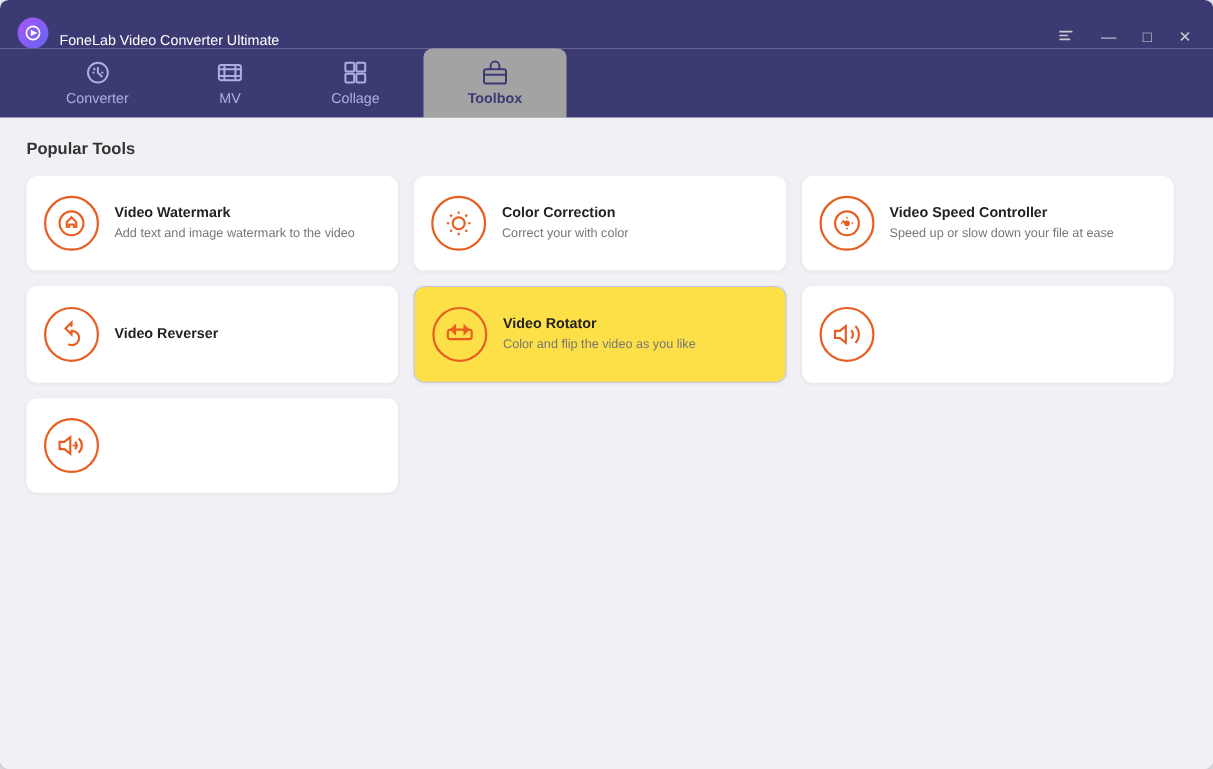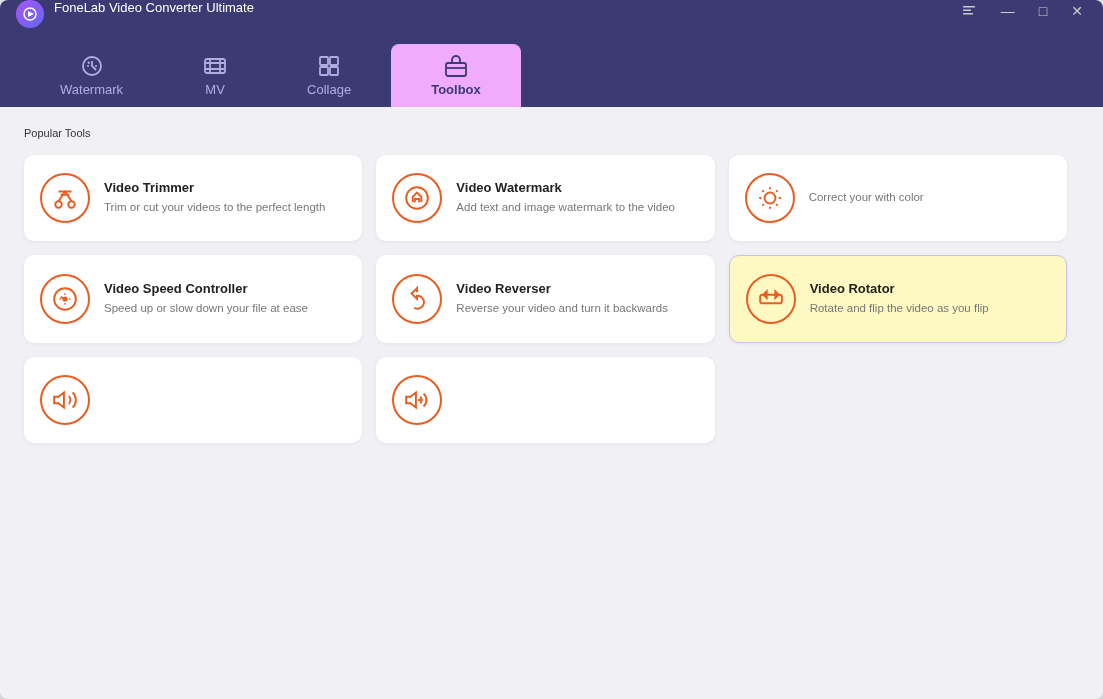--- a/index.html
+++ b/index.html
@@ -13,21 +13,21 @@
       border-radius: 8px;
       overflow: hidden;
       box-shadow: 0 4px 20px rgba(0,0,0,0.3);
     }
 
     
     .title-bar {
       background: #3b3a72;
       height: 44px;
       display: flex;
-      align-items: flex-start;
+      align-items: flex-end;
       padding: 0 16px;
       flex-shrink: 0;
     }
     .title-bar-logo {
       width: 28px;
       height: 28px;
       background: linear-gradient(135deg, #a855f7, #6366f1);
       border-radius: 50%;
       display: flex;
       align-items: center;
@@ -70,38 +70,38 @@
       align-items: center;
       padding: 10px 40px 10px;
       cursor: pointer;
       color: #b0aee0;
       font-size: 13px;
       border-radius: 8px 8px 0 0;
       gap: 4px;
       transition: background 0.2s;
     }
     .nav-tab.active {
-      background: #f0abfc;
+      background: #a3a3a3;
       color: #3b3a72;
       font-weight: 600;
     }
     .nav-tab svg { width: 24px; height: 24px; }
 
     
     .main-content {
       background: #f0f0f5;
       flex: 1;
       padding: 20px 24px;
       overflow-y: auto;
       position: relative;
     }
 
     .section-title {
-      font-size: 11px;
-      font-weight: 400;
+      font-size: 15px;
+      font-weight: 700;
       color: #333;
       margin-bottom: 16px;
     }
 
     .tools-grid {
       display: grid;
       grid-template-columns: repeat(3, 1fr);
       gap: 14px;
       padding-right: 12px;
     }
@@ -111,21 +111,21 @@
       border-radius: 10px;
       padding: 18px 16px;
       display: flex;
       align-items: center;
       gap: 14px;
       cursor: pointer;
       transition: box-shadow 0.2s, background 0.2s;
       box-shadow: 0 1px 4px rgba(0,0,0,0.06);
     }
     .tool-card.active {
-      background: #fef9c3;
+      background: #fde047;
       border: 1.5px solid #c5c4e8;
     }
 
     .tool-icon-wrap {
       width: 50px;
       height: 50px;
       border-radius: 50%;
       border: 2px solid #e85d20;
       display: flex;
       align-items: center;
@@ -182,21 +182,21 @@
 
   <div class="nav-bar">
 
     <div class="nav-tab">
       <svg viewBox="0 0 24 24" fill="none" stroke="currentColor" stroke-width="1.8">
         <circle cx="12" cy="12" r="9"></circle>
         <path d="M12 7v5l3 3"></path>
         <path d="M7 12h2M15 12h2" stroke-width="1.5"></path>
         <path d="M8 8l1.5 1.5M14.5 14.5L16 16"></path>
       </svg>
-      <span>Watermark</span>
+      <span>Converter</span>
     </div>
 
     <div class="nav-tab">
       <svg viewBox="0 0 24 24" fill="none" stroke="currentColor" stroke-width="1.8">
         <rect x="2" y="5" width="20" height="14" rx="2"></rect>
         <path d="M2 9h20M2 15h20M7 5v14M17 5v14"></path>
       </svg>
       <span>MV</span>
     </div>
 
@@ -218,35 +218,20 @@
       </svg>
       <span>Toolbox</span>
     </div>
   </div>
 
   <div class="main-content">
     <div class="section-title">Popular Tools</div>
 
     <div class="tools-grid">
 
-      <div class="tool-card">
-        <div class="tool-icon-wrap">
-          <svg viewBox="0 0 24 24" fill="none" stroke="#e85d20" stroke-width="1.8">
-            <circle cx="6" cy="18" r="3"></circle>
-            <circle cx="18" cy="18" r="3"></circle>
-            <path d="M6 15L12 6l6 9"></path>
-            <path d="M6 6h12"></path>
-            <path d="M8 9h8"></path>
-          </svg>
-        </div>
-        <div class="tool-info">
-          <div class="tool-name">Video Trimmer</div>
-          <div class="tool-desc">Trim or cut your videos to the perfect length</div>
-        </div>
-      </div>
 
 
 
       <div class="tool-card">
         <div class="tool-icon-wrap">
           <svg viewBox="0 0 24 24" fill="none" stroke="#e85d20" stroke-width="1.8">
             <path d="M12 2a10 10 0 100 20A10 10 0 0012 2z"></path>
             <path d="M8 16v-5l4-4 4 4v5"></path>
             <path d="M10 16v-3h4v3"></path>
           </svg>
@@ -259,20 +244,21 @@
 
       <div class="tool-card">
         <div class="tool-icon-wrap">
           <svg viewBox="0 0 24 24" fill="none" stroke="#e85d20" stroke-width="1.8">
             <circle cx="12" cy="12" r="5"></circle>
             <path d="M12 2v2M12 20v2M2 12h2M20 12h2"></path>
             <path d="M4.93 4.93l1.41 1.41M17.66 17.66l1.41 1.41M4.93 19.07l1.41-1.41M17.66 6.34l1.41-1.41"></path>
           </svg>
         </div>
         <div class="tool-info">
+          <div class="tool-name">Color Correction</div>
           <div class="tool-desc">Correct your with color</div>
         </div>
       </div>
 
       <div class="tool-card">
         <div class="tool-icon-wrap">
           <svg viewBox="0 0 24 24" fill="none" stroke="#e85d20" stroke-width="1.8">
             <path d="M12 2a10 10 0 100 20A10 10 0 0012 2z"></path>
             <path d="M12 12l-4-2"></path>
             <circle cx="12" cy="12" r="1.5" fill="#e85d20"></circle>
@@ -286,34 +272,33 @@
       </div>
 
       <div class="tool-card">
         <div class="tool-icon-wrap">
           <svg viewBox="0 0 24 24" fill="none" stroke="#e85d20" stroke-width="1.8">
             <path d="M12 5V2L7 7l5 5V9a6 6 0 11-2 11.5" stroke-linecap="round"></path>
           </svg>
         </div>
         <div class="tool-info">
           <div class="tool-name">Video Reverser</div>
-          <div class="tool-desc">Reverse your video and turn it backwards</div>
         </div>
       </div>
 
       <div class="tool-card active">
         <div class="tool-icon-wrap">
           <svg viewBox="0 0 24 24" fill="none" stroke="#e85d20" stroke-width="1.8">
             <path d="M20 8H4a2 2 0 00-2 2v4a2 2 0 002 2h16a2 2 0 002-2v-4a2 2 0 00-2-2z"></path>
             <path d="M8 8V5l-3 3 3 3V8M16 8V5l3 3-3 3V8"></path>
           </svg>
         </div>
         <div class="tool-info">
           <div class="tool-name">Video Rotator</div>
-          <div class="tool-desc">Rotate and flip the video as you flip</div>
+          <div class="tool-desc">Color and flip the video as you like</div>
         </div>
       </div>
 
       <div class="tool-card">
         <div class="tool-icon-wrap">
           <svg viewBox="0 0 24 24" fill="none" stroke="#e85d20" stroke-width="1.8">
             <polygon points="11,5 6,9 2,9 2,15 6,15 11,19"></polygon>
             <path d="M15.54 8.46a5 5 0 010 7.07"></path>
             <path d="M19.07 4.93a10 10 0 010 14.14"></path>
           </svg>

